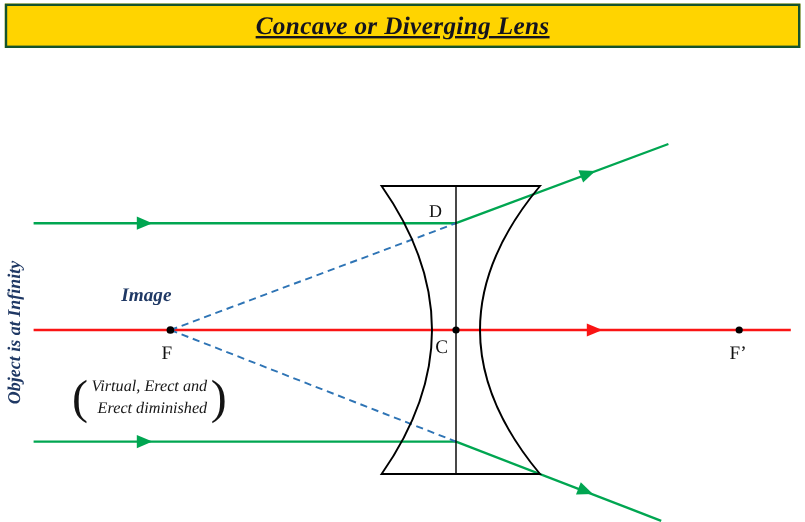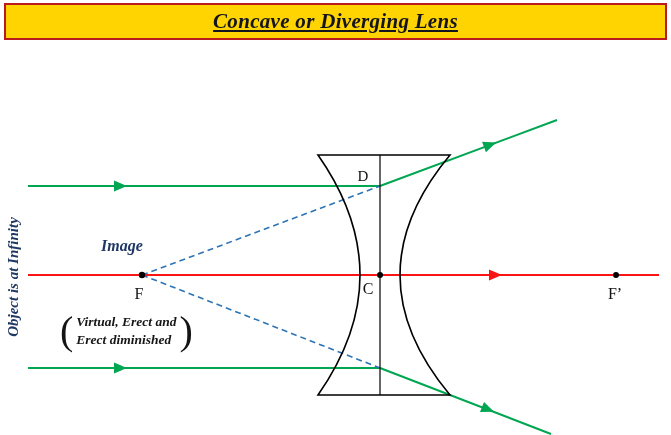--- a/index.html
+++ b/index.html
@@ -4,21 +4,21 @@
 <style>
   * { margin:0; padding:0; box-sizing:border-box; }
   html,body { background:#ffffff; }
   body { font-family:"Liberation Serif", serif; }
   .canvas {
     position:relative; width:671px; height:435px;
     background:#ffffff; overflow:hidden;
   }
   .title-bar {
     position:absolute; left:4px; top:3px; width:663px; height:37px;
-    background:#FFD400; border:2px solid #b91c1c;
+    background:#FFD400; border:2px solid #14532d;
     display:flex; align-items:center; justify-content:center;
   }
   .title-text {
     font-size:21px; font-weight:bold; font-style:italic;
     text-decoration:underline; color:#14141e; letter-spacing:.3px;
   }
   .side-label {
     position:absolute; left:-84px; top:266px; width:200px; height:22px;
     text-align:center; transform:rotate(-90deg);
     font-weight:bold; font-style:italic; font-size:15px; color:#1F3864;
@@ -27,21 +27,21 @@
   .svg-layer { position:absolute; left:0; top:0; }
   .image-note {
     position:absolute; left:60px; top:311px;
     display:flex; align-items:center;
   }
   .paren {
     font-size:40px; font-weight:400; color:#141414;
     line-height:40px; font-family:"Liberation Serif", serif;
   }
   .note-lines {
-    text-align:left; font-size:13.5px; font-weight:bold; font-style:italic;
+    text-align:right; font-size:13.5px; font-weight:normal; font-style:italic;
     color:#161616; line-height:1.35; padding:0 3px; white-space:nowrap;
   }
   text { font-family:"Liberation Serif", serif; }
 </style>
 </head>
 <body>
 
 <div class="canvas">
 
   <div class="title-bar">

